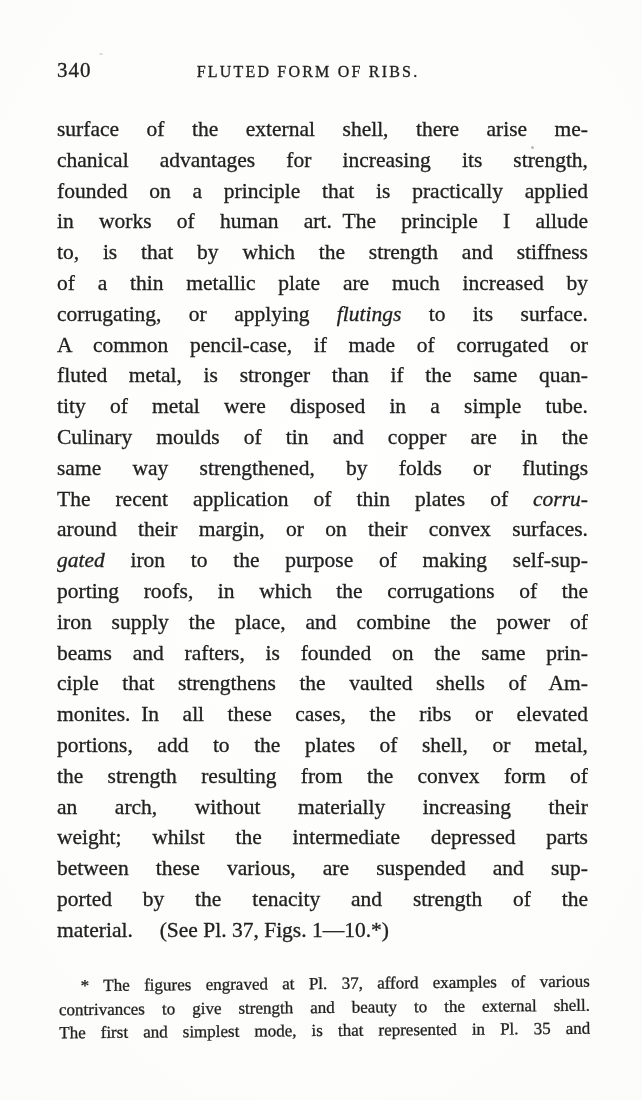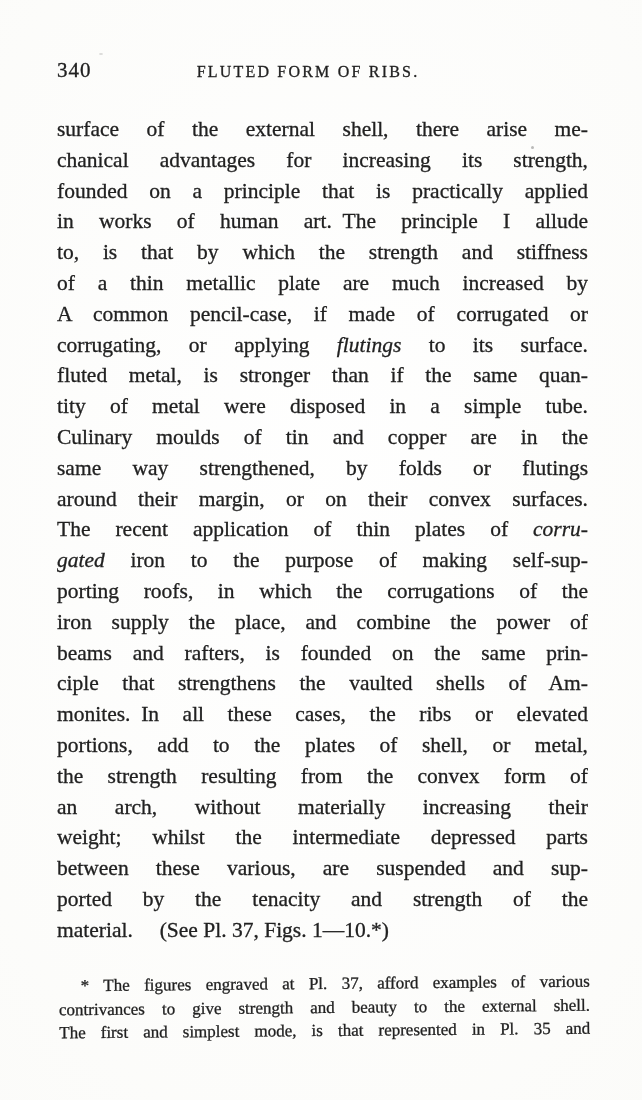--- a/index.html
+++ b/index.html
@@ -94,28 +94,28 @@
   <div class="page-number">340</div>
   <div class="running-title">FLUTED FORM OF RIBS.</div>
 
   <div class="body-text">
       <div class="line"><span>surface of the external shell, there arise me-</span></div>
       <div class="line"><span>chanical advantages for increasing its strength,</span></div>
       <div class="line"><span>founded on a principle that is practically applied</span></div>
       <div class="line"><span>in works of human art. The principle I allude</span></div>
       <div class="line"><span>to, is that by which the strength and stiffness</span></div>
       <div class="line"><span>of a thin metallic plate are much increased by</span></div>
+      <div class="line"><span>corrugating, or applying </span><span class="it">flutings</span><span> to its surface.</span></div>
       <div class="line"><span>A common pencil-case, if made of corrugated or</span></div>
-      <div class="line"><span>corrugating, or applying </span><span class="it">flutings</span><span> to its surface.</span></div>
       <div class="line"><span>fluted metal, is stronger than if the same quan-</span></div>
       <div class="line"><span>tity of metal were disposed in a simple tube.</span></div>
       <div class="line"><span>Culinary moulds of tin and copper are in the</span></div>
       <div class="line"><span>same way strengthened, by folds or flutings</span></div>
+      <div class="line"><span>The recent application of thin plates of </span><span class="it">corru-</span></div>
       <div class="line"><span>around their margin, or on their convex surfaces.</span></div>
-      <div class="line"><span>The recent application of thin plates of </span><span class="it">corru-</span></div>
       <div class="line"><span class="it">gated</span><span> iron to the purpose of making self-sup-</span></div>
       <div class="line"><span>porting roofs, in which the corrugations of the</span></div>
       <div class="line"><span>iron supply the place, and combine the power of</span></div>
       <div class="line"><span>beams and rafters, is founded on the same prin-</span></div>
       <div class="line"><span>ciple that strengthens the vaulted shells of Am-</span></div>
       <div class="line"><span>monites. In all these cases, the ribs or elevated</span></div>
       <div class="line"><span>portions, add to the plates of shell, or metal,</span></div>
       <div class="line"><span>the strength resulting from the convex form of</span></div>
       <div class="line"><span>an arch, without materially increasing their</span></div>
       <div class="line"><span>weight; whilst the intermediate depressed parts</span></div>

